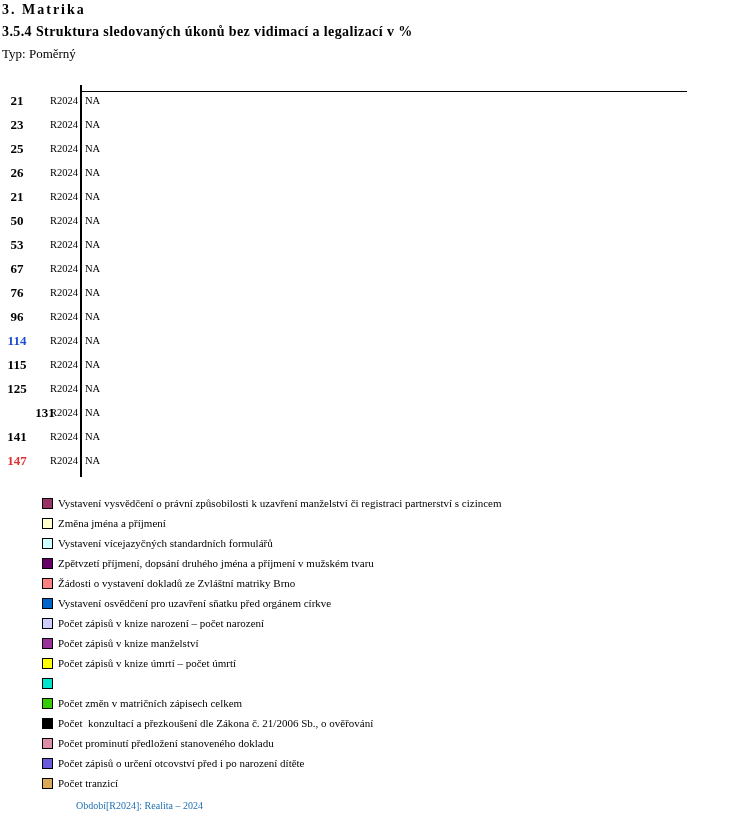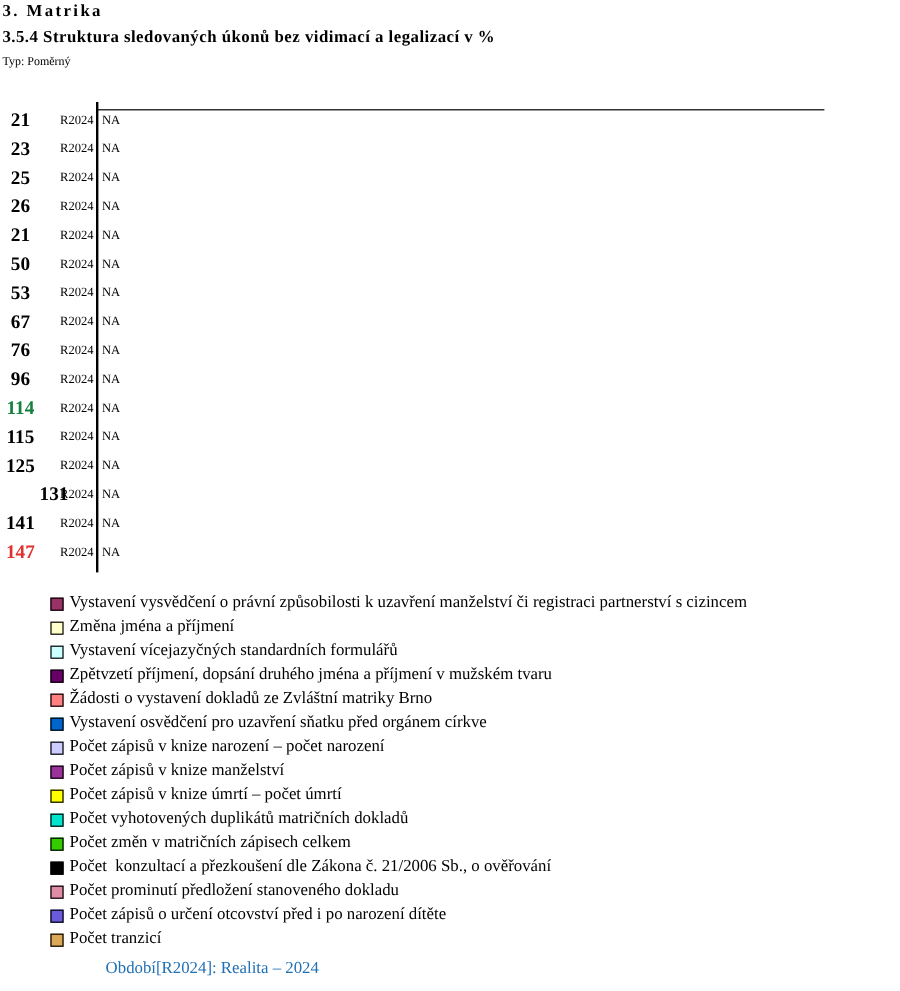--- a/index.html
+++ b/index.html
@@ -31,21 +31,21 @@
     position: absolute;
     left: 2px; top: 24px;
     font-size: 14px;
     font-weight: bold;
     letter-spacing: 0.4px;
     white-space: pre;
   }
   .type-label {
     position: absolute;
     left: 2px; top: 46px;
-    font-size: 10px;
+    font-size: 13px;
     white-space: pre;
   }
   .y-axis {
     position: absolute;
     left: 80px; top: 85px;
     width: 2px; height: 392px;
     background: #000000;
   }
   .x-axis {
     position: absolute;
@@ -60,21 +60,21 @@
   }
   .row {
     position: relative;
     height: 24px;
     line-height: 24px;
   }
   .row .code {
     position: absolute;
     left: 2px; width: 30px;
     text-align: center;
-    font-size: 16px;
+    font-size: 13px;
     font-weight: bold;
   }
   .row .period {
     position: absolute;
     left: 30px; width: 48px;
     text-align: right;
     font-size: 10.5px;
   }
   .row .val {
     position: absolute;
@@ -92,27 +92,27 @@
     align-items: center;
   }
   .swatch {
     display: inline-block;
     width: 9px; height: 9px;
     border: 1px solid #000000;
     margin-right: 5px;
     flex: 0 0 auto;
   }
   .legend-label {
-    font-size: 14px;
+    font-size: 11px;
     white-space: pre;
   }
   .footer {
     position: absolute;
-    left: 88px; top: 800px;
-    font-size: 14px;
+    left: 76px; top: 800px;
+    font-size: 10px;
     white-space: pre;
   }
 </style>
 </head>
 <body>
 
 <div id="stage">
 
   <div class="heading1">3. Matrika</div>
   <div class="heading2">3.5.4 Struktura sledovaných úkonů bez vidimací a legalizací v %</div>
@@ -166,21 +166,21 @@
       <span class="code" style="color: rgb(0, 0, 0);">76</span>
       <span class="period">R2024</span>
       <span class="val">NA</span>
     </div>
     <div class="row">
       <span class="code" style="color: rgb(0, 0, 0);">96</span>
       <span class="period">R2024</span>
       <span class="val">NA</span>
     </div>
     <div class="row">
-      <span class="code" style="color: #15803d;">114</span>
+      <span class="code" style="color: #1d4ed8;">114</span>
       <span class="period">R2024</span>
       <span class="val">NA</span>
     </div>
     <div class="row">
       <span class="code" style="color: rgb(0, 0, 0);">115</span>
       <span class="period">R2024</span>
       <span class="val">NA</span>
     </div>
     <div class="row">
       <span class="code" style="color: rgb(0, 0, 0);">125</span>
@@ -236,21 +236,20 @@
     <div class="legend-item">
       <span class="swatch" style="background-color: rgb(153, 51, 153);"></span>
       <span class="legend-label">Počet zápisů v knize manželství</span>
     </div>
     <div class="legend-item">
       <span class="swatch" style="background-color: rgb(255, 255, 0);"></span>
       <span class="legend-label">Počet zápisů v knize úmrtí – počet úmrtí</span>
     </div>
     <div class="legend-item">
       <span class="swatch" style="background-color: rgb(0, 229, 204);"></span>
-      <span class="legend-label">Počet vyhotovených duplikátů matričních dokladů</span>
     </div>
     <div class="legend-item">
       <span class="swatch" style="background-color: rgb(51, 204, 0);"></span>
       <span class="legend-label">Počet změn v matričních zápisech celkem</span>
     </div>
     <div class="legend-item">
       <span class="swatch" style="background-color: rgb(0, 0, 0);"></span>
       <span class="legend-label">Počet  konzultací a přezkoušení dle Zákona č. 21/2006 Sb., o ověřování</span>
     </div>
     <div class="legend-item">

